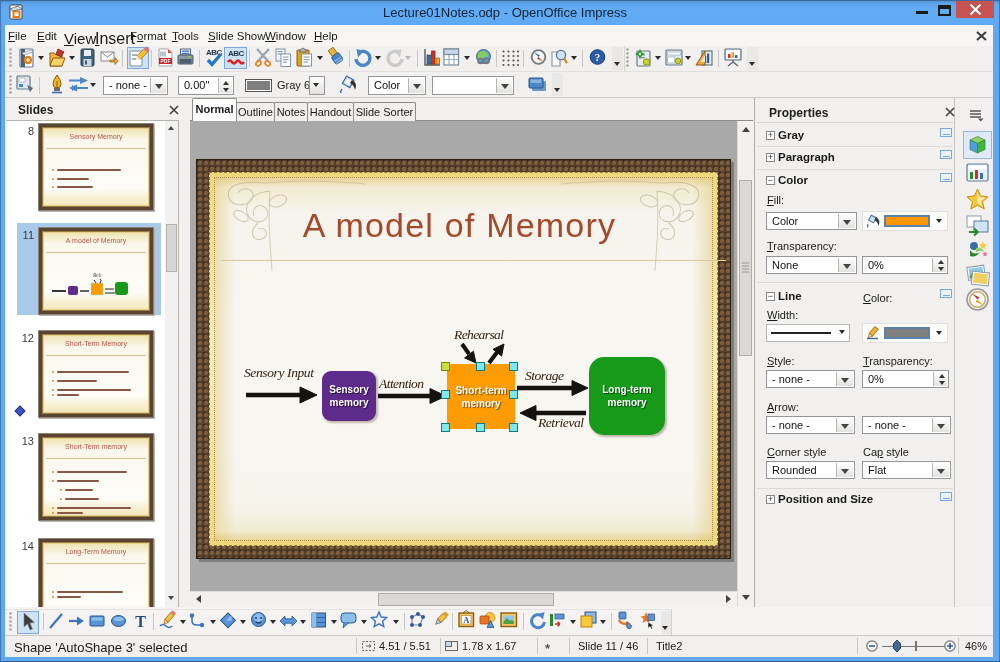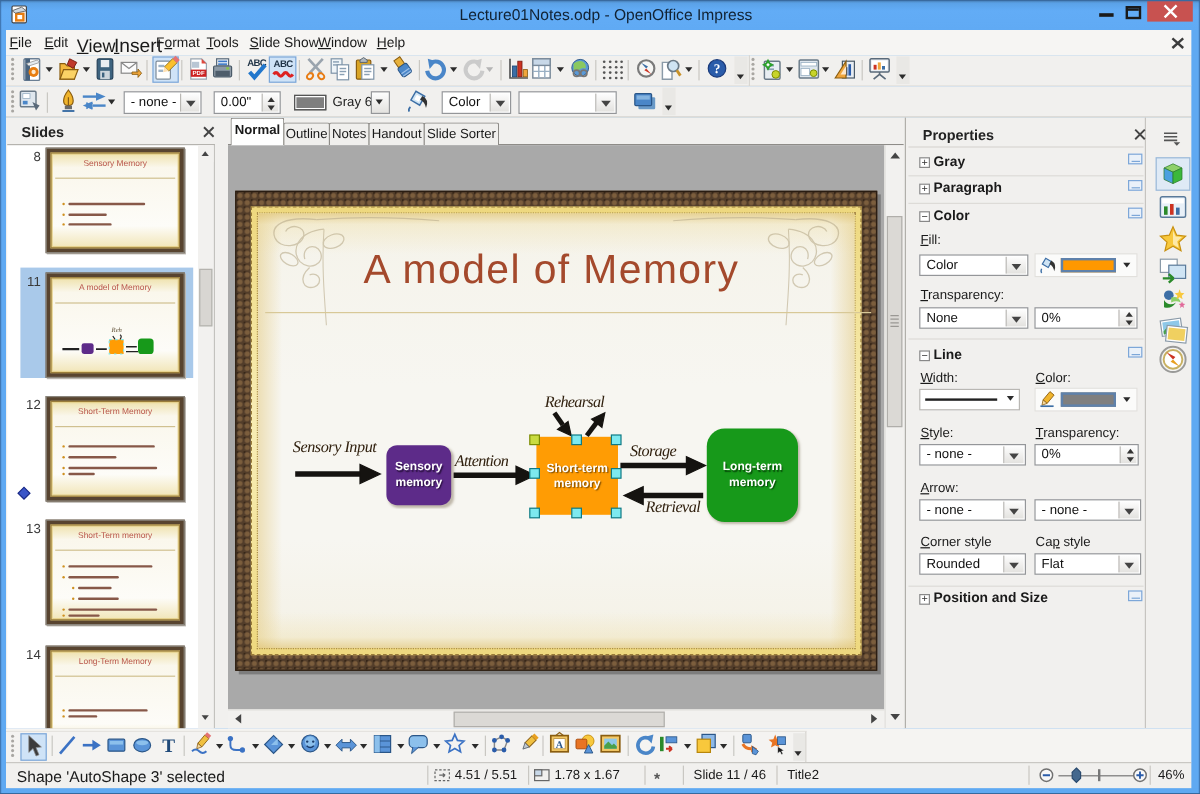--- a/index.html
+++ b/index.html
@@ -575,21 +575,21 @@
 <div class="spin" style="left:862px;top:256px;width:86px;height:18px">
     <span class="cv">0%</span>
     <b></b>
     <i></i>
   </div>
 <div class="ab" style="left:757px;top:282px;width:196px;height:1px;background:#dddbd7"></div>
 <div class="exp" style="left:766px;top:292px"><span>−</span></div>
 <div class="txt" style="left:778px;top:290px;font-size:11.5px;font-weight:bold">Line</div>
 <div class="lnch" style="left:940px;top:289px"></div>
 <div class="lbl" style="left:767px;top:309px"><u>W</u>idth:</div>
-<div class="lbl" style="left:863px;top:309px"><u>C</u>olor:</div>
+<div class="lbl" style="left:863px;top:292px"><u>C</u>olor:</div>
 <div class="ab" style="left:766px;top:324px;width:84px;height:18px;background:#fff;border:1px solid #b9b7b3"></div>
 <div class="ab" style="left:771px;top:332px;width:60px;height:1.5px;background:#222"></div>
 <div class="dar" style="left:839px;top:330px"></div>
 <div class="ab" style="left:862px;top:323px;width:86px;height:20px;background:#fbfbfa;border:1px solid #e2e0dc"></div>
 <svg style="left:865px;top:326px" width="15" height="14">
     <g transform="rotate(40 7 7)">
       <rect x="5" y="0" width="4.5" height="9" fill="#f0b42c" stroke="#8a5d10" stroke-width=".7"></rect>
       <path d="M5 9 L9.5 9 L7.2 13 Z" fill="#f5d9a0" stroke="#8a5d10" stroke-width=".6"></path>
     </g>
     <path d="M2 12.5 L13 12.5" stroke="#3c6ea5" stroke-width="1.4"></path>

